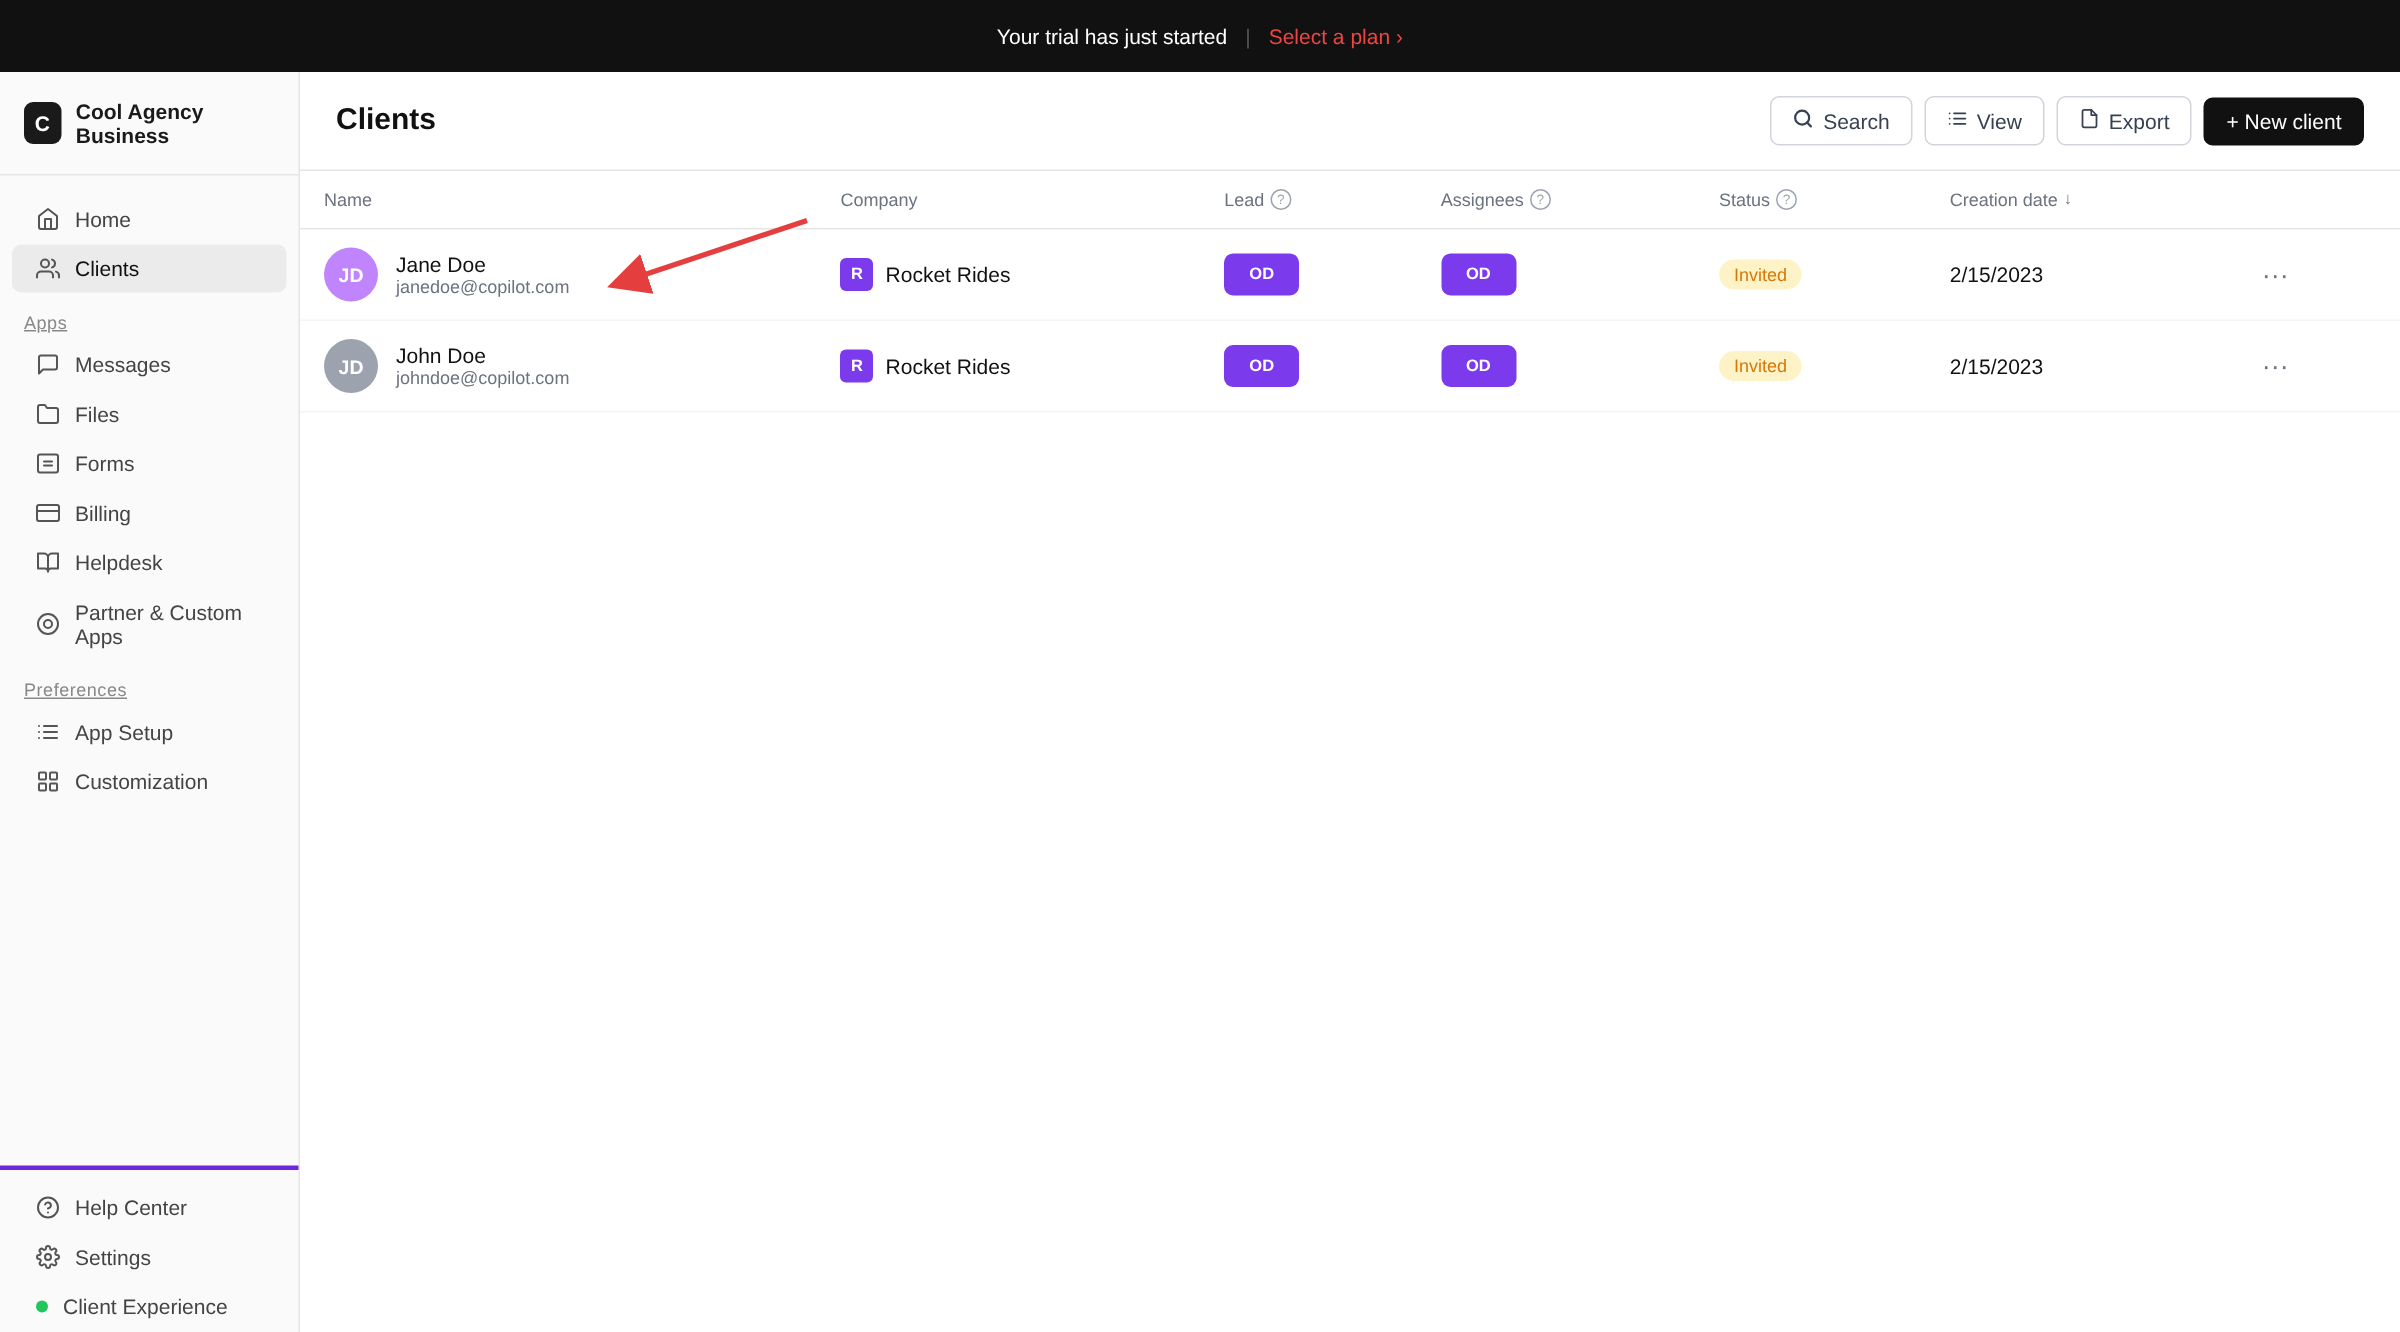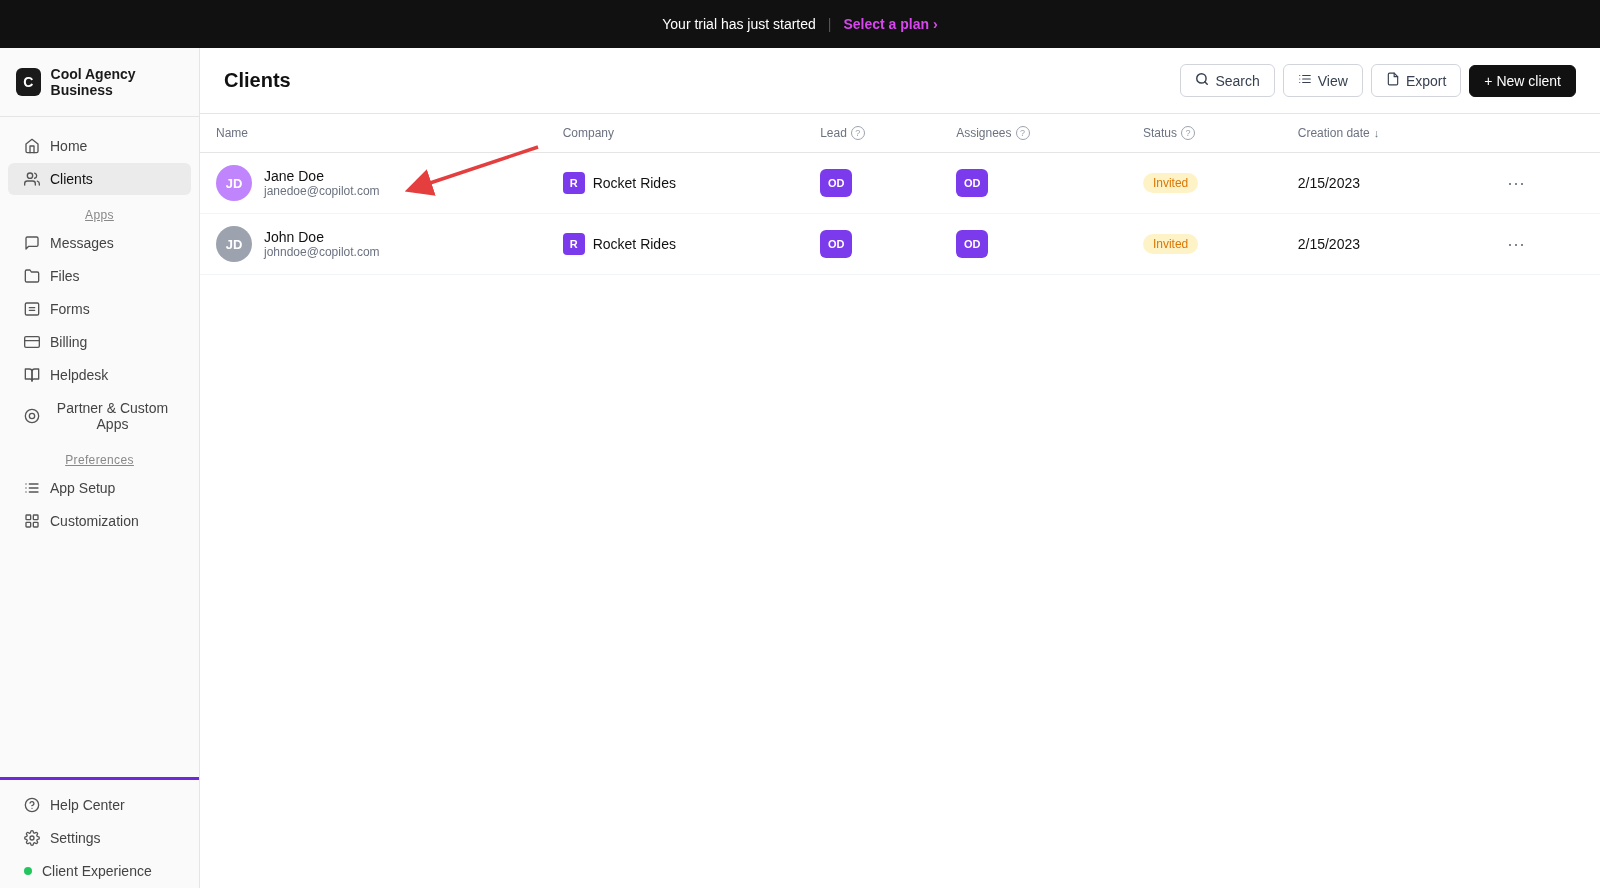--- a/index.html
+++ b/index.html
@@ -12,25 +12,25 @@
       text-align: center;
       padding: 10px;
       font-size: 14px;
       display: flex;
       align-items: center;
       justify-content: center;
       gap: 12px;
       height: 48px;
     }
     .top-banner a {
-      color: #d946ef;
+      color: #ef4444;
       display: flex;
       align-items: center;
       gap: 4px;
-      font-weight: 700;
+      font-weight: 400;
       text-decoration: none;
     }
 
     .app-layout {
       display: flex;
       height: calc(100vh - 40px);
     }
 
     
     .sidebar {
@@ -62,21 +62,20 @@
       align-items: center;
       justify-content: center;
       font-weight: 700;
       font-size: 14px;
     }
 
     .sidebar-nav {
       flex: 1;
       padding: 12px 0;
       overflow-y: auto;
-      text-align: center;
     }
 
     .nav-item {
       display: flex;
       align-items: center;
       gap: 10px;
       padding: 8px 16px;
       cursor: pointer;
       border-radius: 6px;
       margin: 1px 8px;
@@ -225,21 +224,21 @@
       color: #fff;
       border-radius: 4px;
       display: flex; align-items: center; justify-content: center;
       font-size: 11px;
       font-weight: 700;
       flex-shrink: 0;
     }
 
     
     .assignee-badge {
-      width: 32px; height: 28px;
+      width: 50px; height: 28px;
       border-radius: 6px;
       display: flex; align-items: center; justify-content: center;
       font-size: 11px;
       font-weight: 700;
       color: #fff;
     }
 
     
     .status-badge {
       display: inline-flex;

